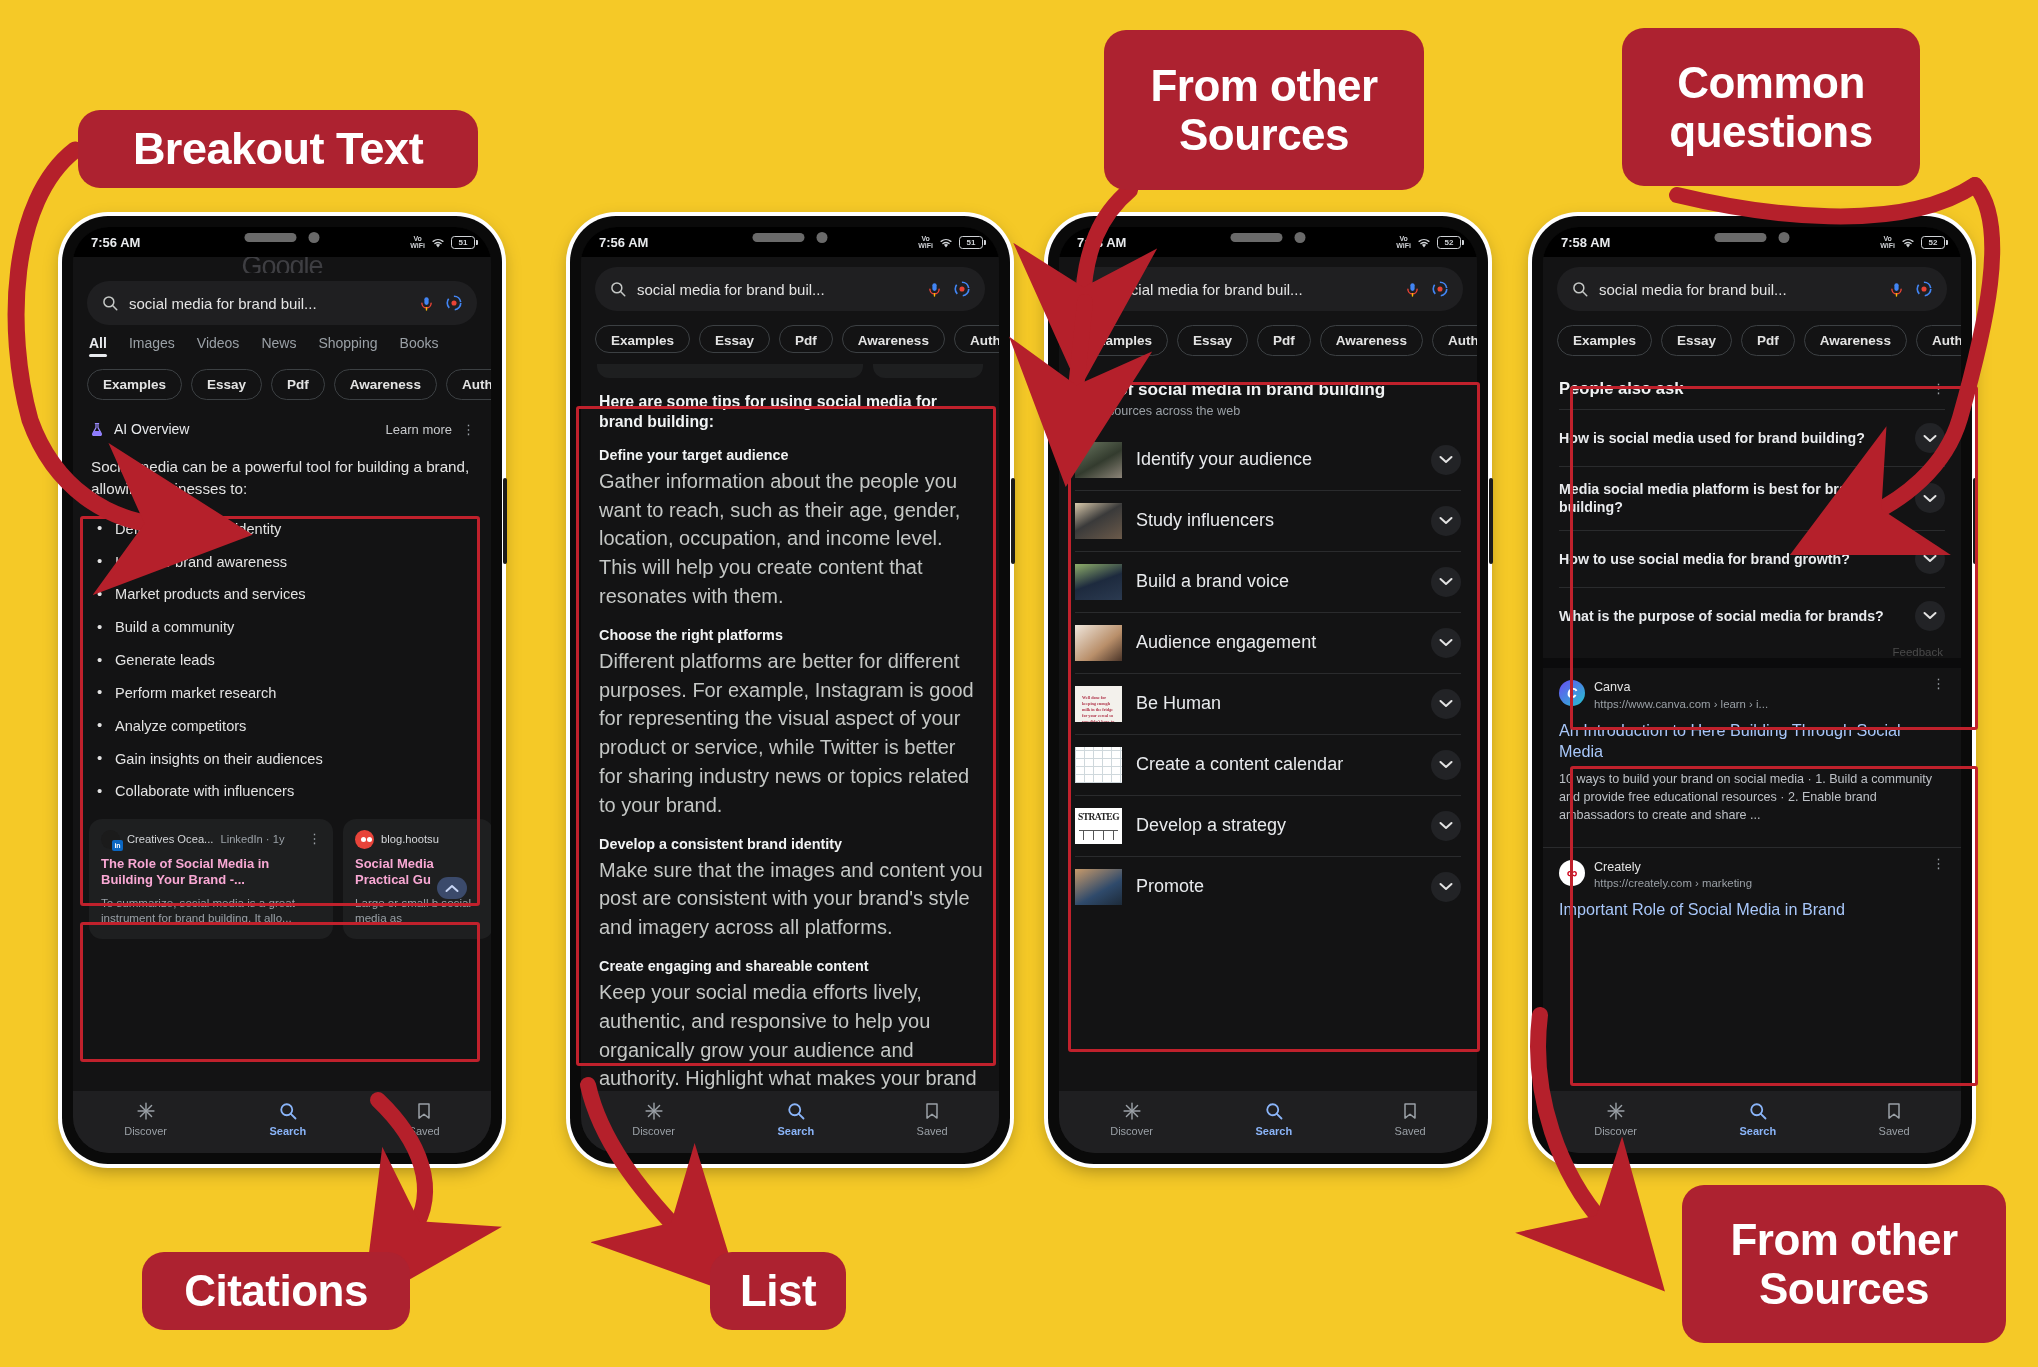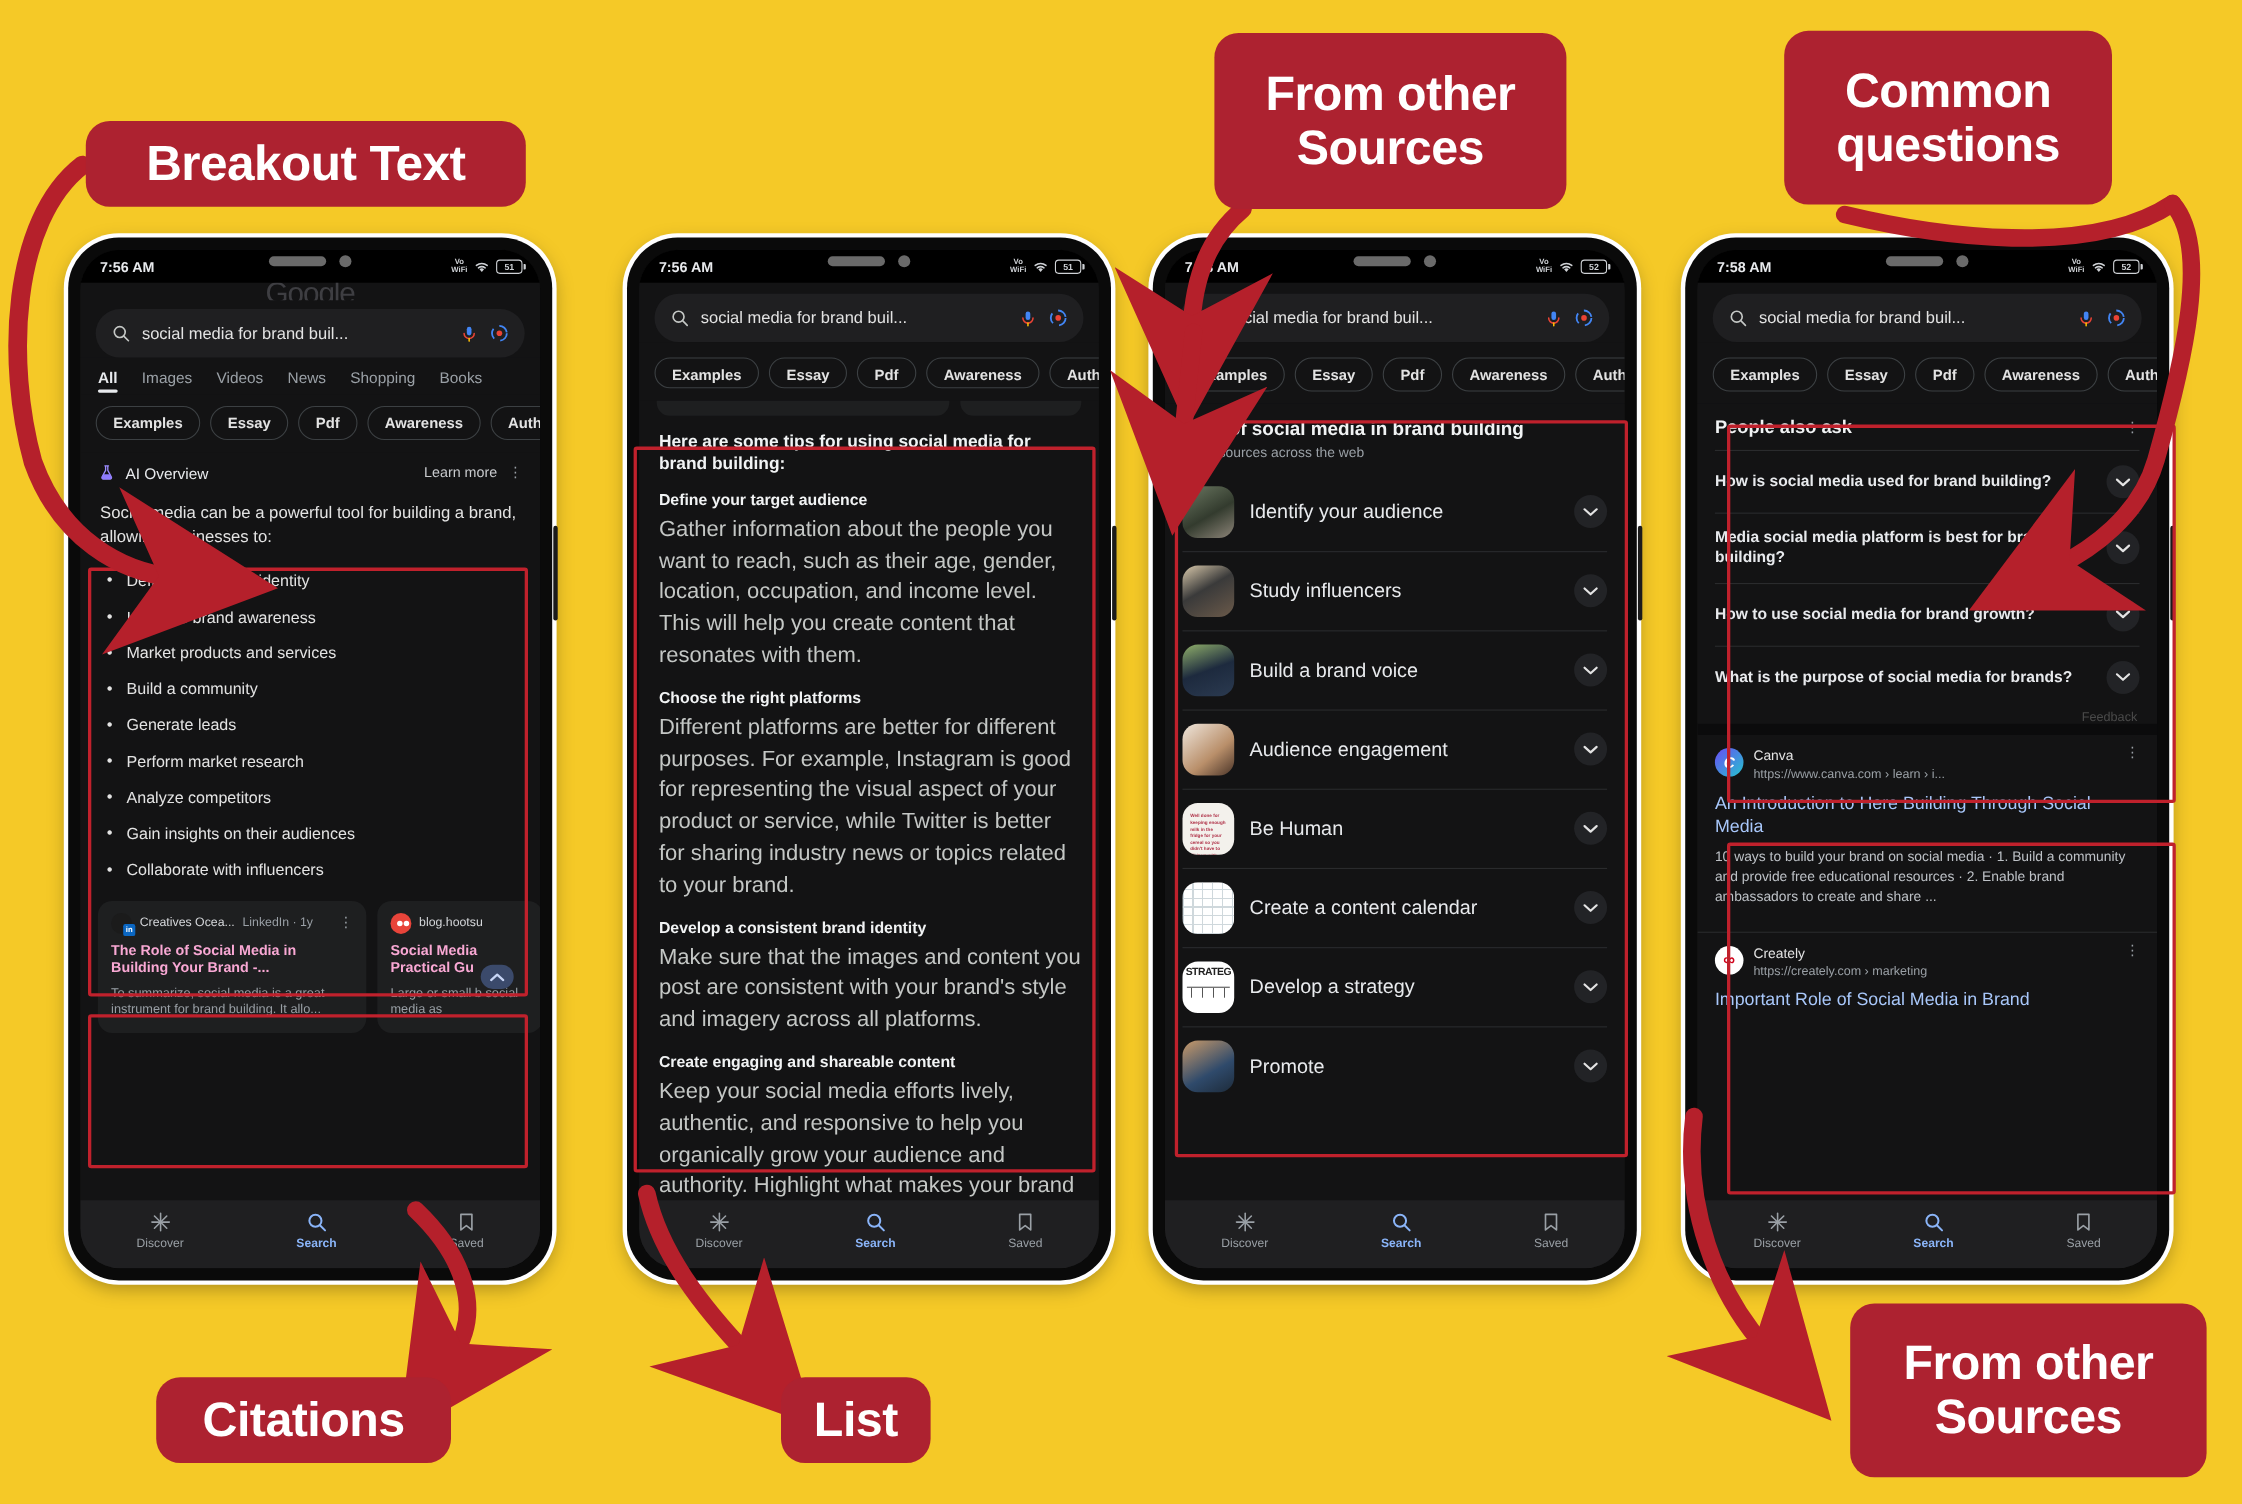--- a/index.html
+++ b/index.html
@@ -114,21 +114,21 @@
   }
 
   
   .body { flex: 1 1 auto; overflow: hidden; position: relative; background: #131314; }
 
   
   .aio-head {
     display: flex; align-items: center; justify-content: space-between;
     padding: 10px 16px 8px 16px;
   }
-  .aio-head .left { display: flex; align-items: center; gap: 9px; }
+  .aio-head .left { display: flex; align-items: flex-start; gap: 9px; }
   .aio-head .label { color: #E8EAED; font-size: 14px; font-weight: 500; }
   .aio-head .right { display: flex; align-items: center; gap: 10px; color: #C8CACD; font-size: 13px; }
 
   .aio-body { padding: 10px 16px 0 18px; }
   .aio-lead { color: #E3E3E3; font-size: 15.2px; line-height: 1.42; }
   .aio-list { list-style: none; margin-top: 14px; }
   .aio-list li {
     color: #E3E3E3; font-size: 14.6px; line-height: 1.36;
     padding: 6.5px 0 6.5px 24px; position: relative;
   }
@@ -179,21 +179,21 @@
 
   
   .fos-head { padding: 12px 16px 2px 16px; }
   .fos-title { color: #F1F3F4; font-size: 17.2px; font-weight: 700; line-height: 1.2; }
   .fos-sub { color: #9AA0A6; font-size: 12.6px; margin-top: 4px; }
   .fos-list { padding: 0 16px; margin-top: 10px; }
   .fos-item {
     display: flex; align-items: center; gap: 14px;
     padding: 12px 0; border-bottom: 1px solid #2A2B2D;
   }
-  .thumb { width: 47px; height: 47px; border-radius: 14px; flex: 0 0 auto; overflow: hidden; position: relative; }
+  .thumb { width: 47px; height: 36px; border-radius: 0; flex: 0 0 auto; overflow: hidden; position: relative; font-family: Liberation Serif, serif; }
   .fos-label { flex: 1; color: #E8EAED; font-size: 18px; font-weight: 500; }
   .chev {
     width: 30px; height: 30px; border-radius: 50%; background: #222326;
     display: flex; align-items: center; justify-content: center; flex: 0 0 auto;
   }
 
   
   .paa { padding: 0 16px; }
   .paa-head {
     display: flex; align-items: center; justify-content: space-between;

